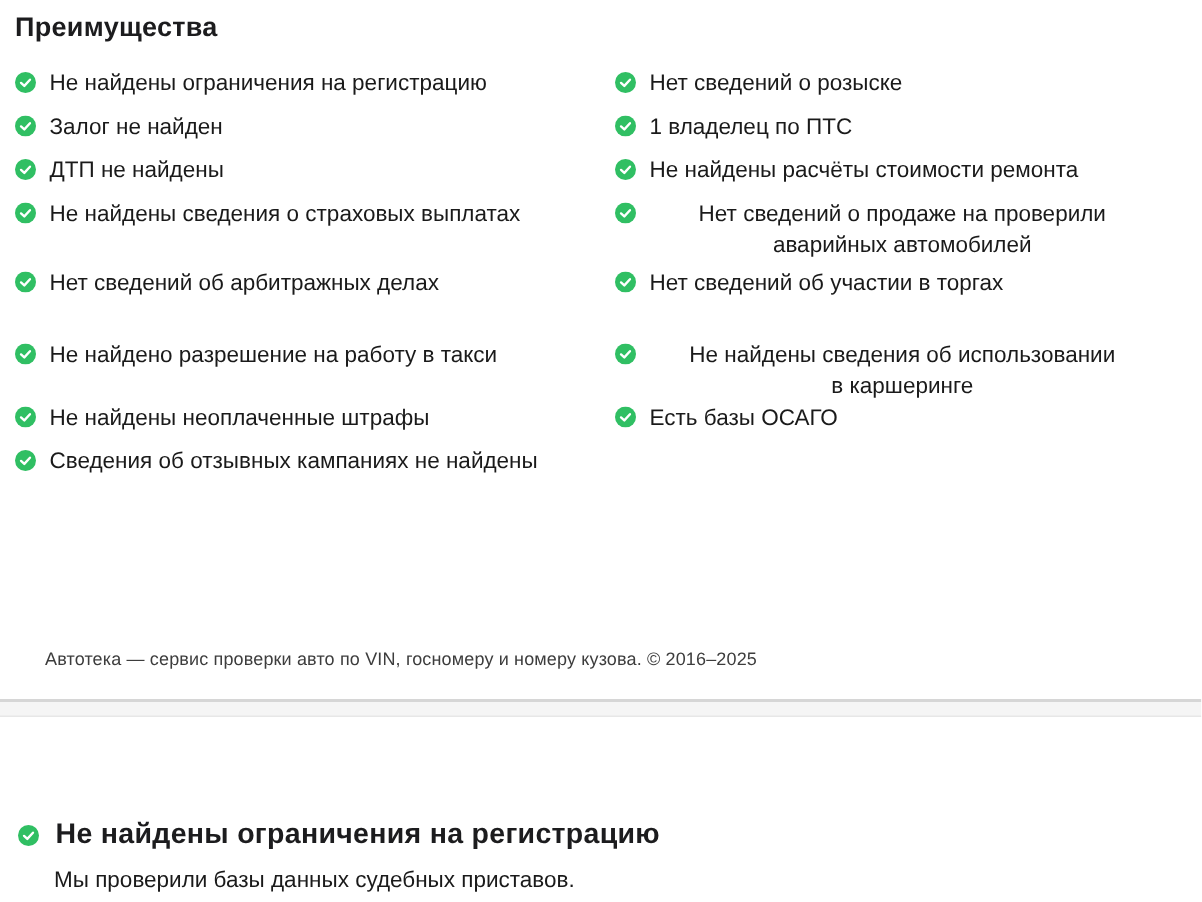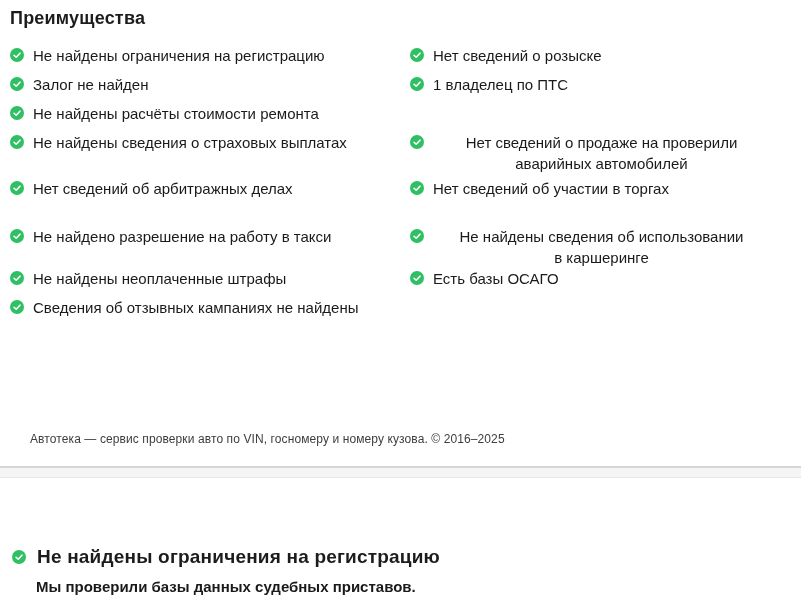--- a/index.html
+++ b/index.html
@@ -91,21 +91,20 @@
     line-height: 22px;
     font-weight: bold;
     color: #1c1c1e;
     letter-spacing: 0.2px;
   }
   .detail-desc {
     margin: 9px 0 0 24px;
     font-size: 15px;
     line-height: 20px;
     color: #1a1a1a;
-    font-weight: bold;
   }
 </style>
 </head>
 <body>
 
 <div class="page">
 
   <h1 class="title">Преимущества</h1>
 
   <div class="adv-list" id="adv-list">
@@ -145,20 +144,29 @@
         <svg width="14" height="14" viewBox="0 0 16 16" aria-hidden="true">
           <circle cx="8" cy="8" r="8" fill="currentColor"></circle>
           <path d="M4.6 8.3 L7.1 10.6 L11.4 5.9" fill="none" stroke="#ffffff" stroke-width="1.8" stroke-linecap="round" stroke-linejoin="round"></path>
         </svg>
       </span>
       <span class="adv-text">1 владелец по ПТС</span>
     </div>
   </div>
 
   <div class="adv-row">
+    <div class="adv-cell left">
+      <span class="check">
+        <svg width="14" height="14" viewBox="0 0 16 16" aria-hidden="true">
+          <circle cx="8" cy="8" r="8" fill="currentColor"></circle>
+          <path d="M4.6 8.3 L7.1 10.6 L11.4 5.9" fill="none" stroke="#ffffff" stroke-width="1.8" stroke-linecap="round" stroke-linejoin="round"></path>
+        </svg>
+      </span>
+      <span class="adv-text">ДТП не найдены</span>
+    </div>
     <div class="adv-cell right">
       <span class="check">
         <svg width="14" height="14" viewBox="0 0 16 16" aria-hidden="true">
           <circle cx="8" cy="8" r="8" fill="currentColor"></circle>
           <path d="M4.6 8.3 L7.1 10.6 L11.4 5.9" fill="none" stroke="#ffffff" stroke-width="1.8" stroke-linecap="round" stroke-linejoin="round"></path>
         </svg>
       </span>
       <span class="adv-text">Не найдены расчёты стоимости ремонта</span>
     </div>
   </div>

